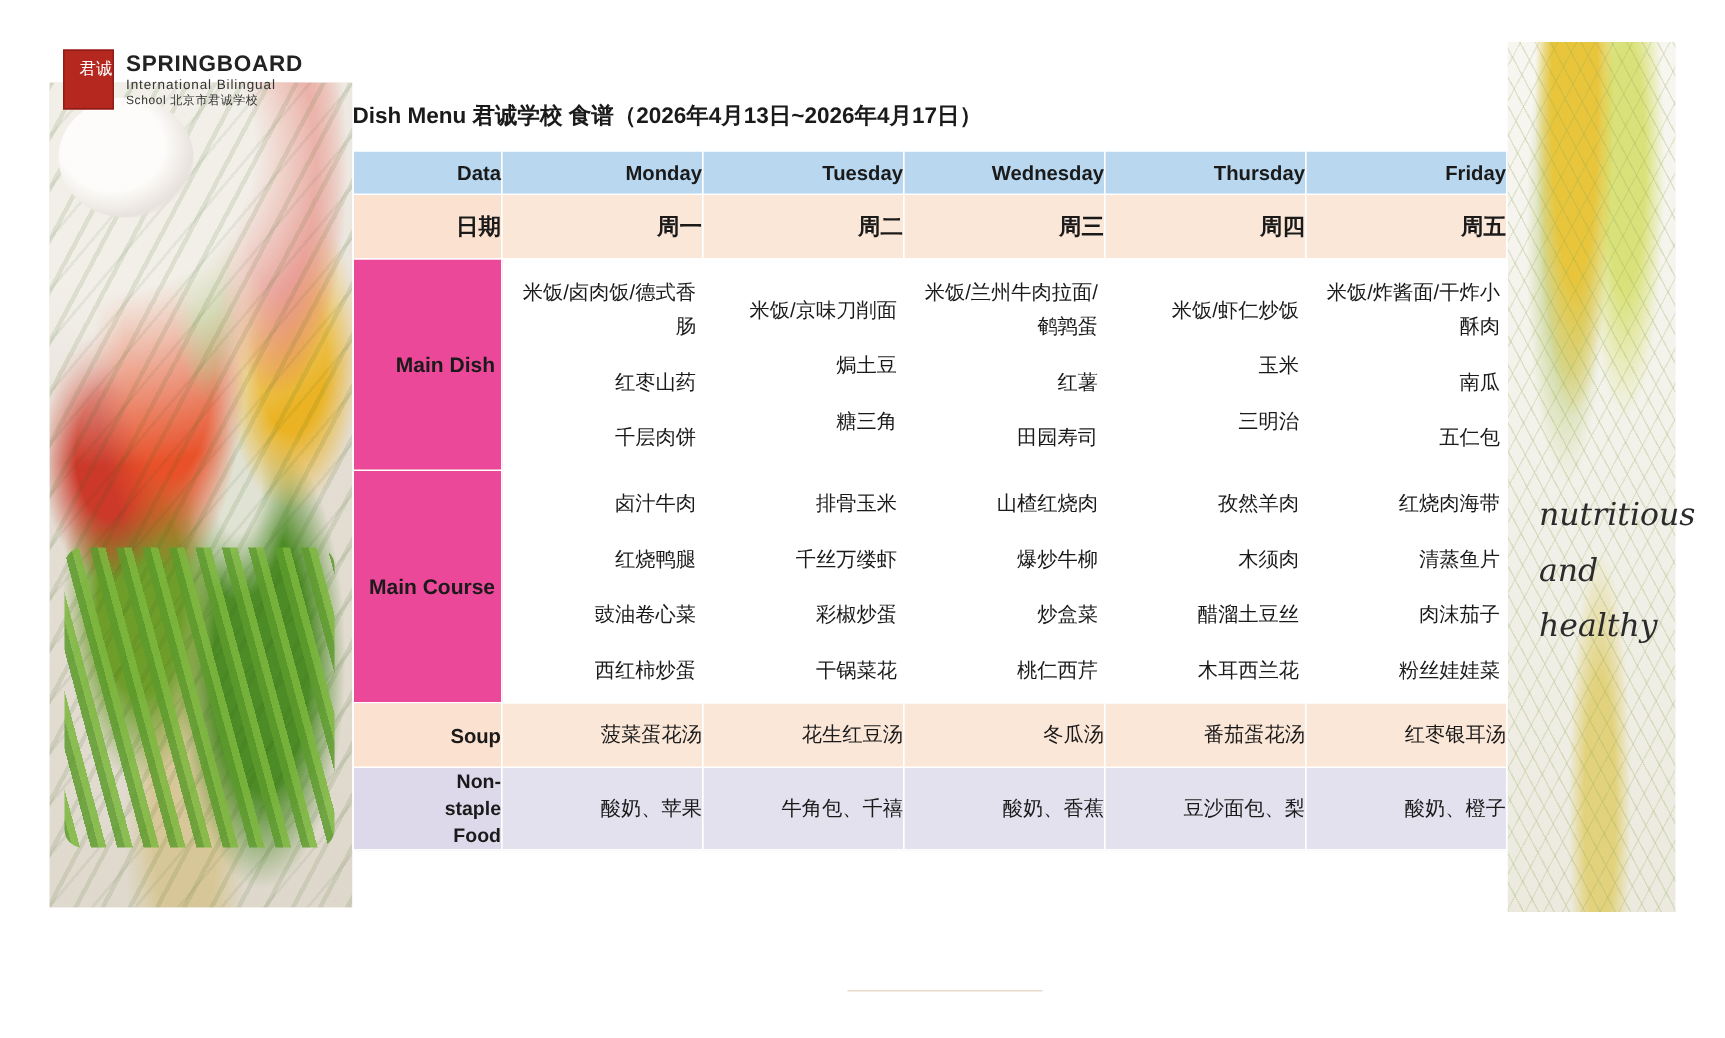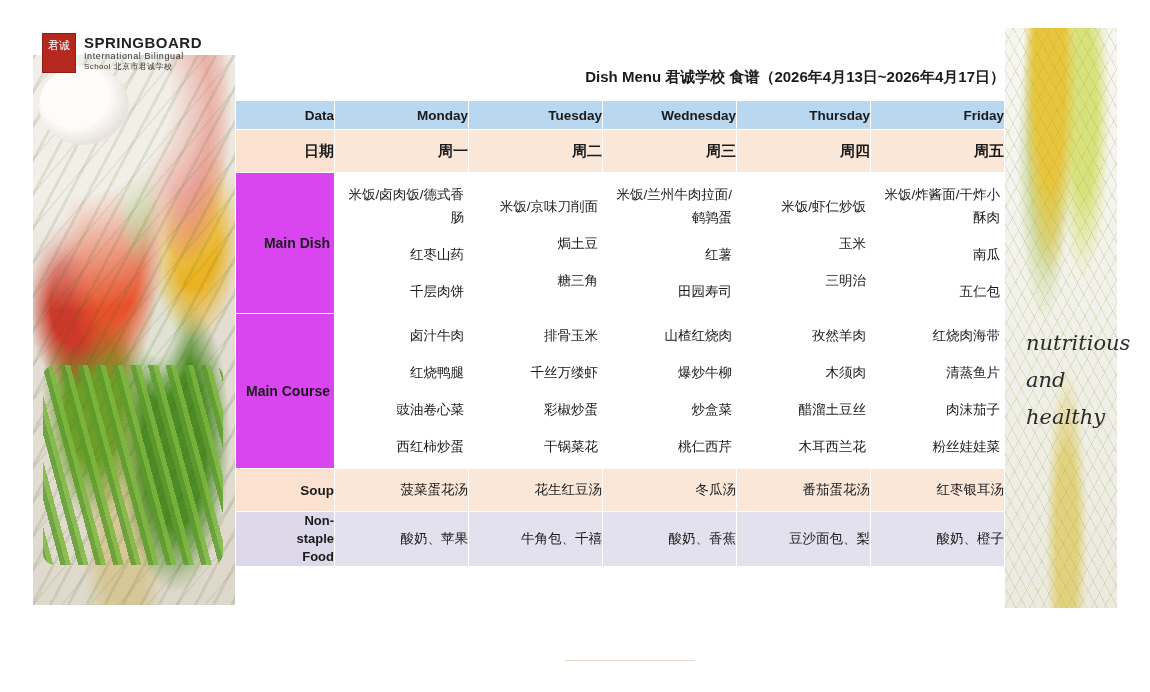--- a/index.html
+++ b/index.html
@@ -85,21 +85,21 @@
     gap: 8px;
   }
   .logo-mark {
     width: 34px;
     height: 40px;
     background: #b4281f;
     border: 1px solid #8f1d16;
     color: #ffffff;
     font-size: 11px;
     line-height: 12px;
-    text-align: center;
+    text-align: right;
     padding-top: 6px;
     box-sizing: border-box;
     font-family: "DejaVu Sans", sans-serif;
   }
   .logo-text {
     display: flex;
     flex-direction: column;
     justify-content: center;
   }
   .logo-title {
@@ -173,21 +173,21 @@
     height: 580px;
     background: #ffffff;
     z-index: 3;
   }
 
   .menu-title {
     position: absolute;
     left: 0;
     top: 40px;
     width: 770px;
-    text-align: right;
+    text-align: left;
     font-size: 15px;
     font-weight: bold;
     color: #1a1a1a;
   }
 
   table.menu {
     position: absolute;
     left: 0;
     top: 72px;
     width: 770px;
@@ -222,21 +222,21 @@
   }
   tr.daterow td.firstcol { background: #fbe2d0; padding-left: 48px; }
 
   
   tr.dishrow td {
     background: #ffffff;
     line-height: 23px;
     padding: 10px 4px;
   }
   tr.dishrow td.firstcol {
-    background: #d946ef;
+    background: #ec4899;
     font-weight: bold;
     font-size: 14px;
   }
   .cellline { display: block; }
   .cellline + .cellline { margin-top: 14px; }
 
   tr.soup td {
     background: #fbe7d8;
     height: 42px;
   }

